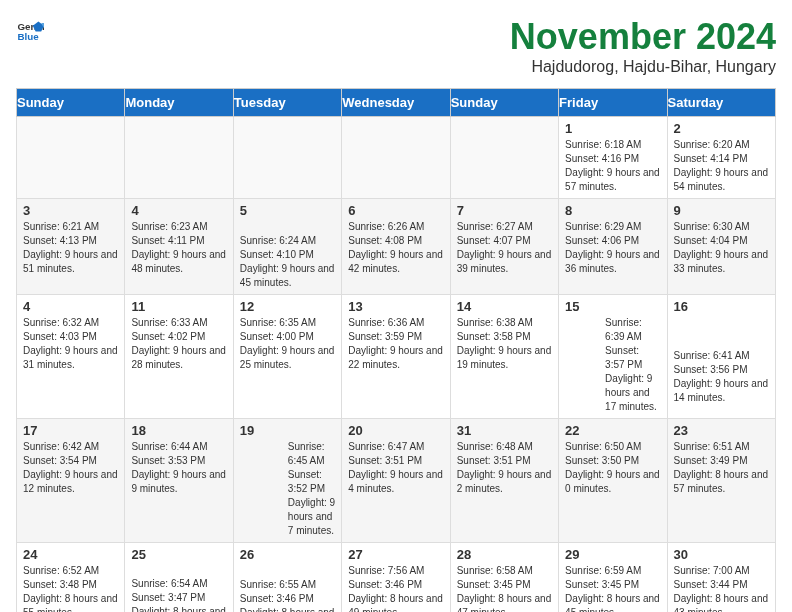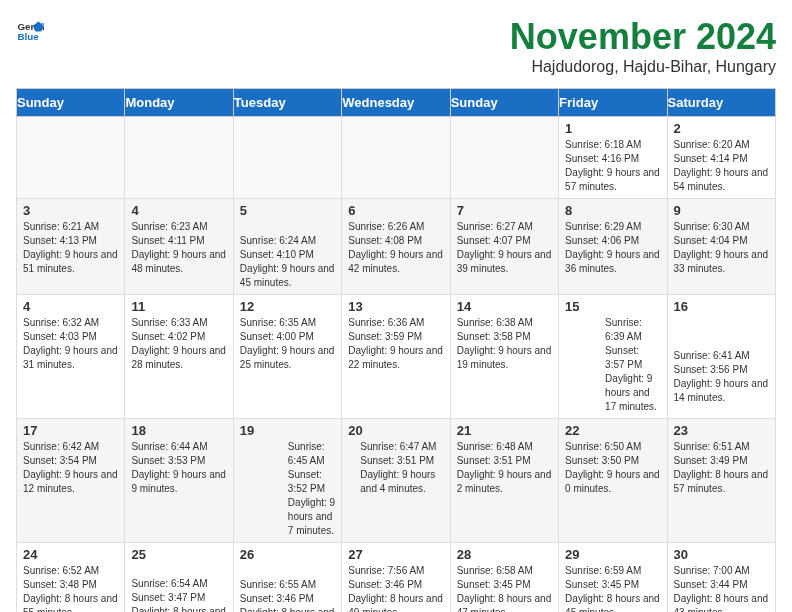--- a/index.html
+++ b/index.html
@@ -229,26 +229,26 @@
 Daylight: 9 hours and 9 minutes.</div>
         </td>
         <td class="shaded">
           <span class="day-num">19</span>
           <div class="day-info" style="white-space: pre-line; margin-left: 48px;">Sunrise: 6:45 AM
 Sunset: 3:52 PM
 Daylight: 9 hours and 7 minutes.</div>
         </td>
         <td class="shaded">
           <span class="day-num">20</span>
-          <div class="day-info" style="white-space: pre-line; margin-left: 12px;">Sunrise: 6:47 AM
+          <div class="day-info" style="white-space: pre-line;">Sunrise: 6:47 AM
 Sunset: 3:51 PM
 Daylight: 9 hours and 4 minutes.</div>
         </td>
         <td class="shaded">
-          <span class="day-num">21</span>
+          <span class="day-num">31</span>
           <div class="day-info" style="white-space: pre-line;">Sunrise: 6:48 AM
 Sunset: 3:51 PM
 Daylight: 9 hours and 2 minutes.</div>
         </td>
         <td class="shaded">
           <span class="day-num">22</span>
           <div class="day-info" style="white-space: pre-line;">Sunrise: 6:50 AM
 Sunset: 3:50 PM
 Daylight: 9 hours and 0 minutes.</div>
         </td>

